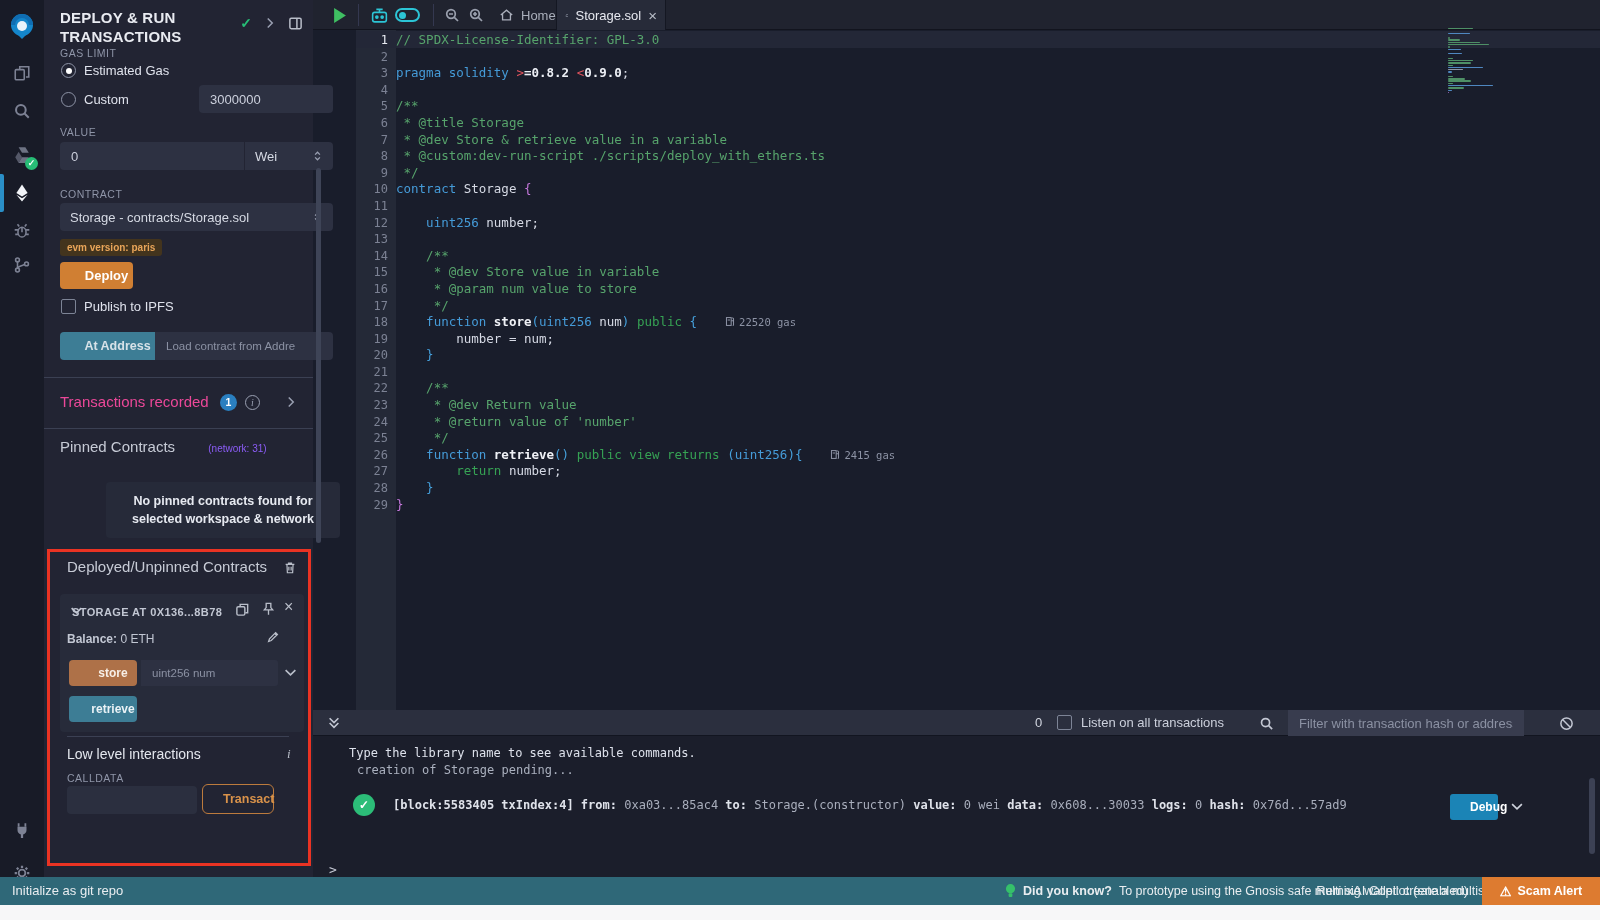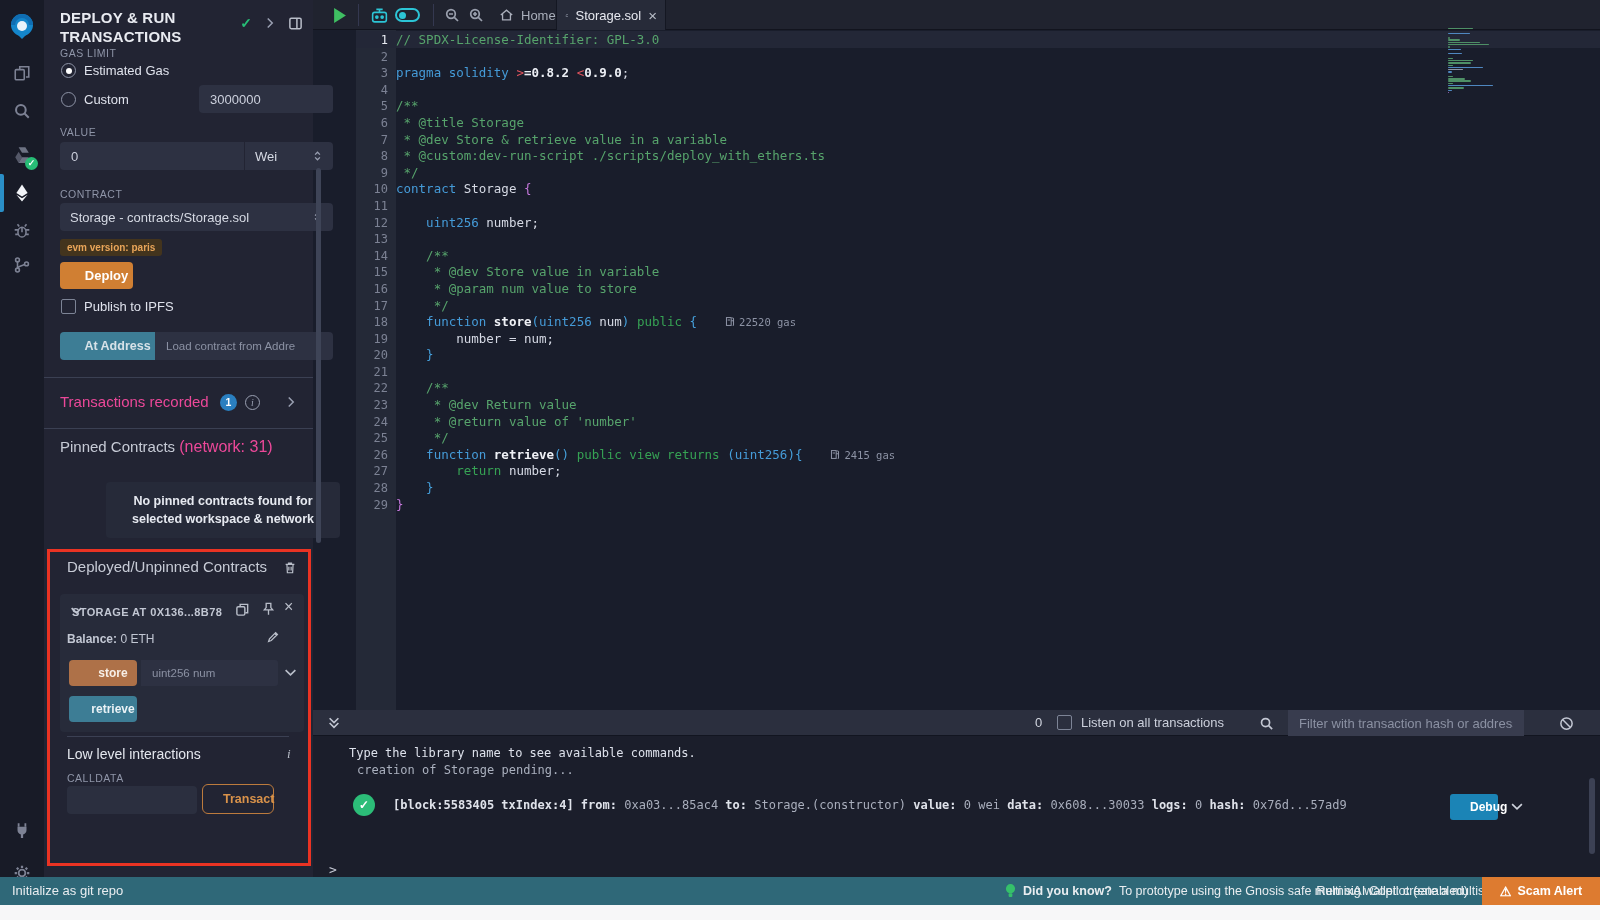--- a/index.html
+++ b/index.html
@@ -30,21 +30,21 @@
   .btn { border:none; border-radius:4px; font-weight:bold; cursor:pointer; font-family:"Liberation Sans",sans-serif;padding-left:20px; }
   .btn-deploy { position:absolute; left:16px; top:262px; width:73px; height:27px; background:#d07f33; color:#fff; font-size:13px; }
   .chk { width:15px; height:15px; border:1px solid #7d8496; border-radius:2px; background:transparent; position:absolute; cursor:pointer; }
   .btn-ataddr { position:absolute; left:16px; top:332px; width:95px; height:28px; background:#3d7d95; color:#d7e2e8; font-size:12.5px; border-radius:4px 0 0 4px; }
   .divider { position:absolute; left:0; width:269px; border-top:1px solid #3b4053; }
   .txrec-label { position:absolute; left:16px; top:393px; font-size:15px; color:#ec4899; }
   .count-badge { position:absolute; left:176px; top:394px; width:17px; height:17px; border-radius:50%; background:#2a7fc0; color:#fff; font-size:10.5px; font-weight:bold; text-align:center; line-height:17px; }
   .info-circ { width:15px; height:15px; border:1px solid #9aa0b2; border-radius:50%; color:#9aa0b2; font-size:10px; text-align:center; line-height:14px; font-family:"Liberation Serif",serif; font-style:italic; }
   .chev { color:#9aa0b2; }
   .pinned-title { position:absolute; left:16px; top:438px; font-size:15px; color:#c7cbd6; }
-  .pinned-net { font-size:16px; color:#ec4899; font-weight:normal; }
+  .pinned-net { font-size:10px; color:#8b5cf6; font-weight:normal;margin-left:29px; }
   .empty-box { position:absolute; left:62px; top:482px; width:234px; height:56px; background:#262a39; border-radius:4px; text-align:center; font-size:12.5px; font-weight:bold; color:#e6e9f0; line-height:18px; padding-top:10px; }
   .dep-title { position:absolute; left:23px; top:558px; font-size:15px; color:#c7cbd6; }
   .card { position:absolute; left:16px; top:594px; width:244px; height:138px; background:#272b3a; border-radius:4px; }
   .c-head { position:absolute; left:28px; top:606px; font-size:11px; font-weight:bold; letter-spacing:.4px; color:#c2c7d3; }
   .c-ico { position:absolute; color:#b9bec9; cursor:pointer; }
   .bal { position:absolute; left:23px; top:632px; font-size:12px; color:#c2c7d3; }
   .btn-store { position:absolute; left:25px; top:660px; width:68px; height:26px; background:#ae7148; color:#f7efe7; font-size:12px; }
   .btn-retrieve { position:absolute; left:25px; top:696px; width:68px; height:26px; background:#3d7d95; color:#eaf2f6; font-size:12px; }
   .lli-title { position:absolute; left:23px; top:746px; font-size:14px; color:#e4e7ee; }
   .btn-transact { position:absolute; left:158px; top:784px; width:72px; height:30px; background:transparent; border:1px solid #bd7b3d; color:#d9924a; font-size:12.5px; border-radius:6px; }

